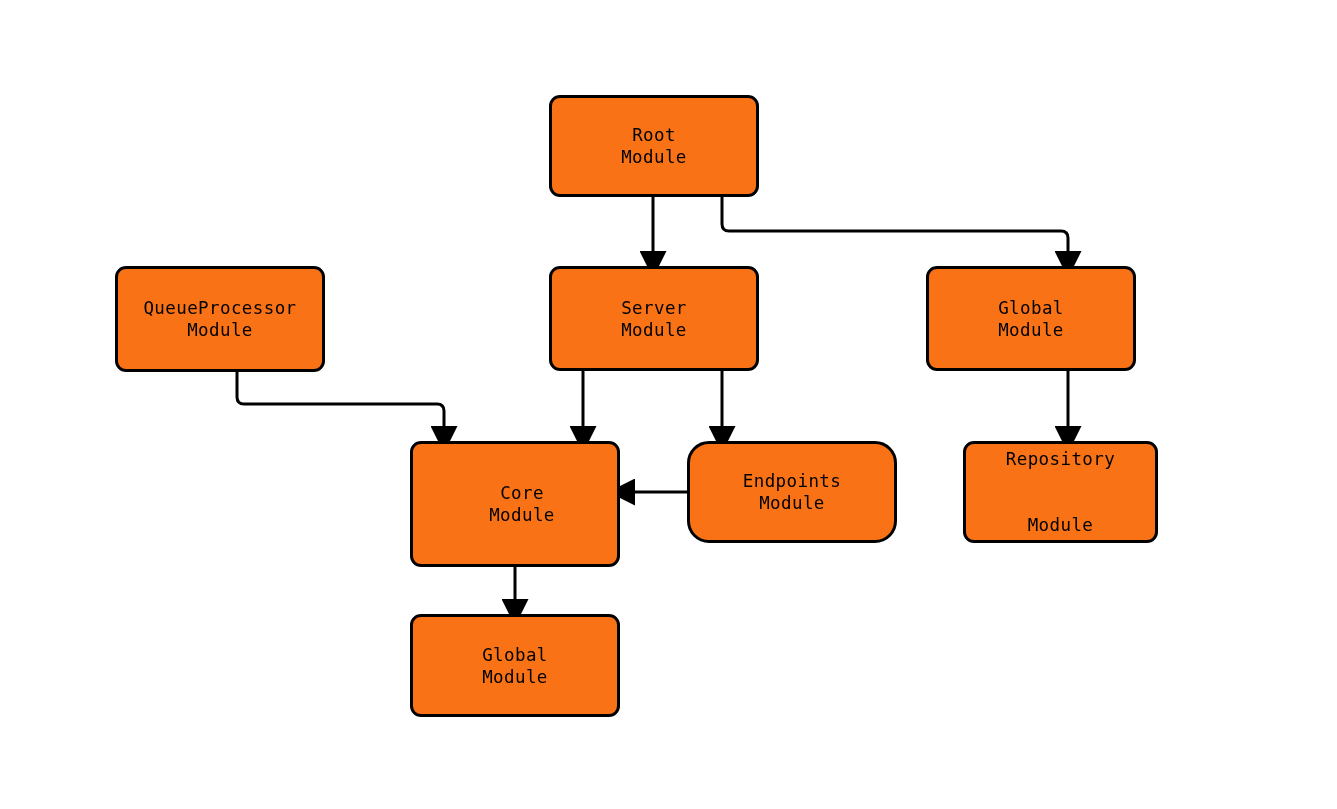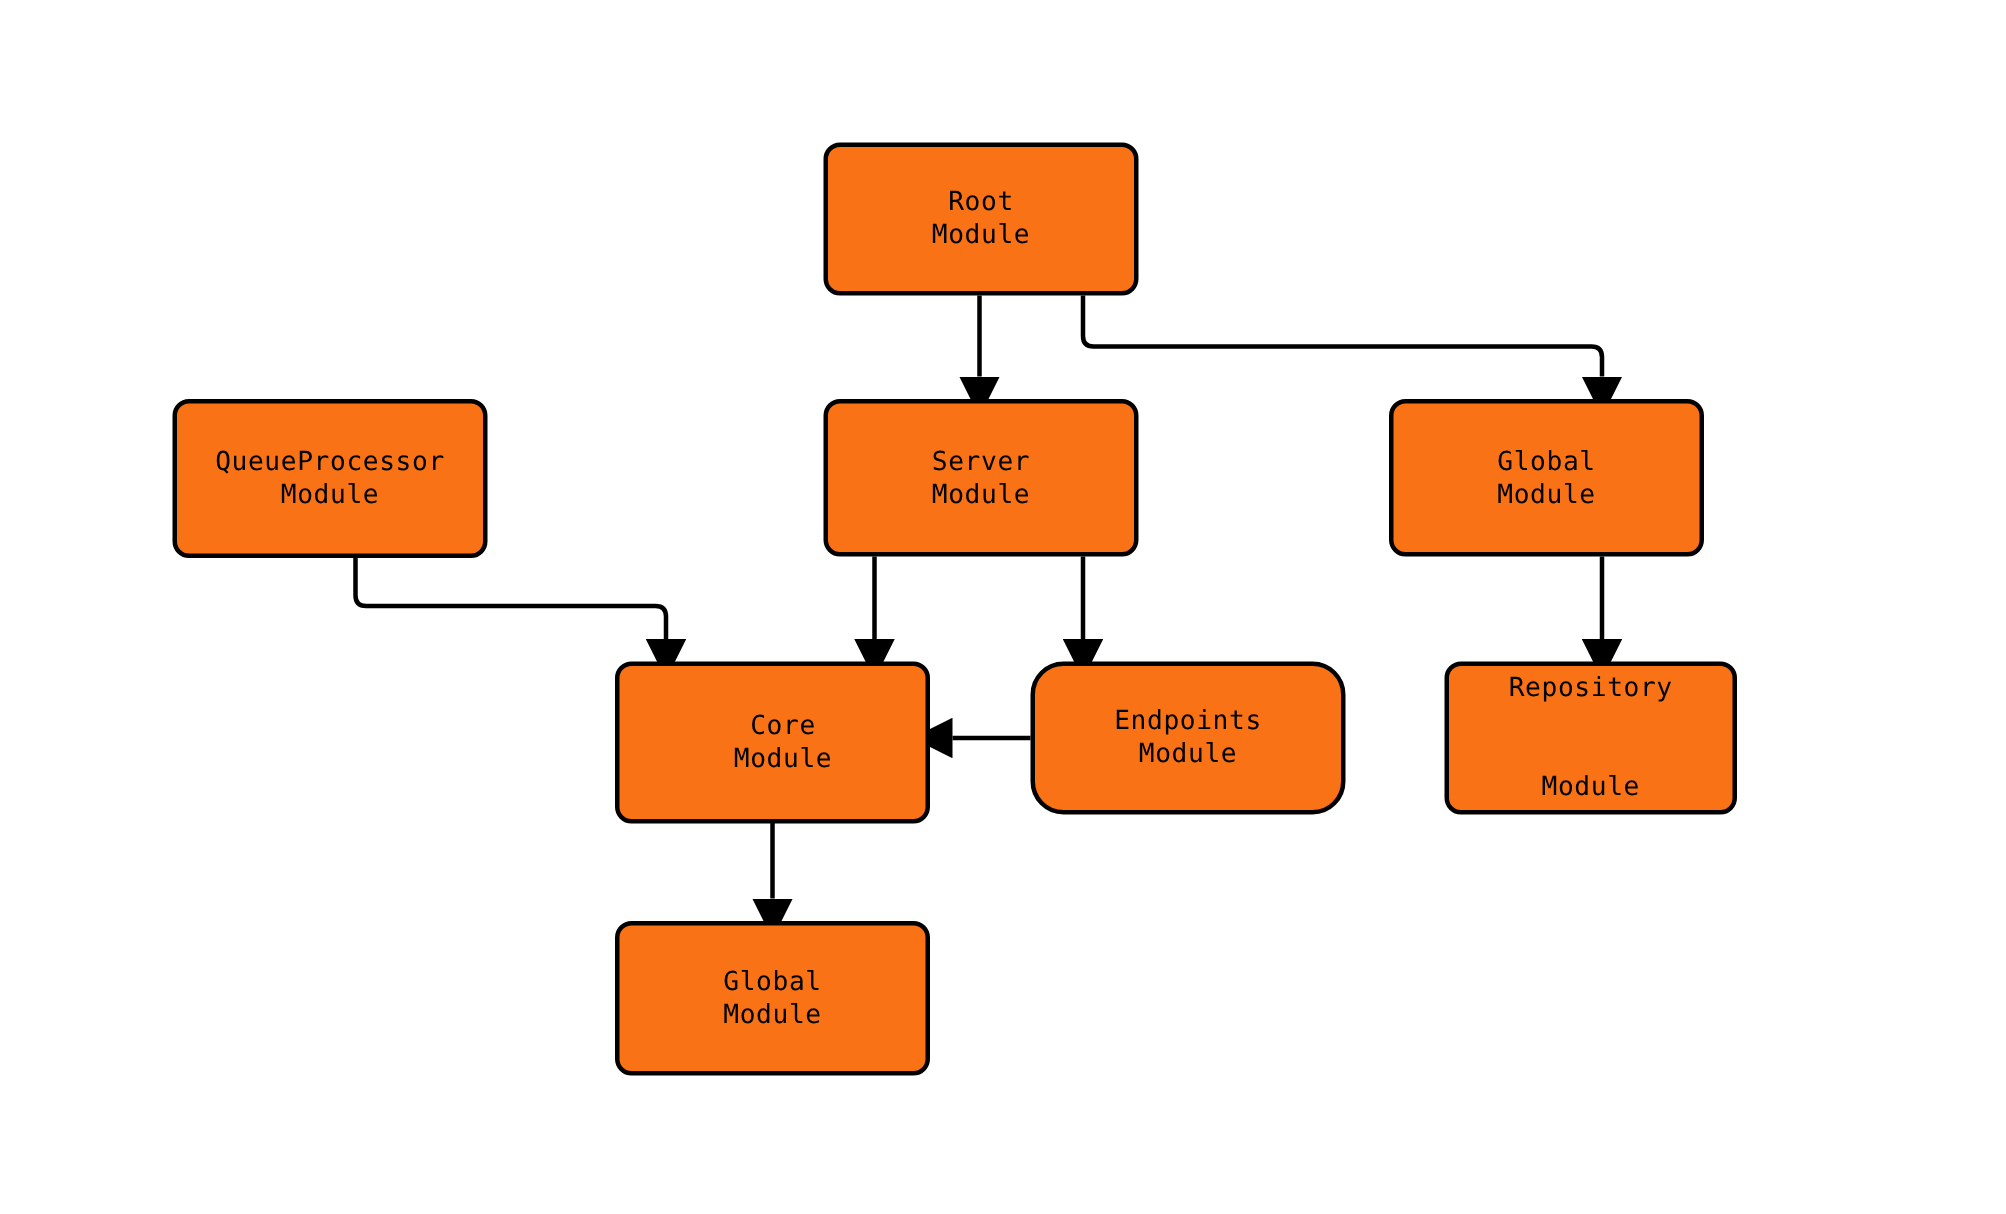--- a/index.html
+++ b/index.html
@@ -89,21 +89,21 @@
   <div class="node" style="left:549px; top:266px; width:210px; height:105px;">
     <span class="node-line">Server</span>
     <span class="node-line">Module</span>
   </div>
 
   <div class="node" style="left:926px; top:266px; width:210px; height:105px;">
     <span class="node-line">Global</span>
     <span class="node-line">Module</span>
   </div>
 
-  <div class="node" style="left:410px; top:441px; width:210px; height:108px;padding-left:14px;">
+  <div class="node" style="left:410px; top:441px; width:210px; height:126px;padding-left:14px;">
     <span class="node-line">Core</span>
     <span class="node-line">Module</span>
   </div>
 
   <div class="node" style="left:687px; top:441px; width:210px; height:102px;border-radius:22px;">
     <span class="node-line">Endpoints</span>
     <span class="node-line">Module</span>
   </div>
 
   <div class="node" style="left:963px; top:441px; width:195px; height:102px;gap:44px;">

